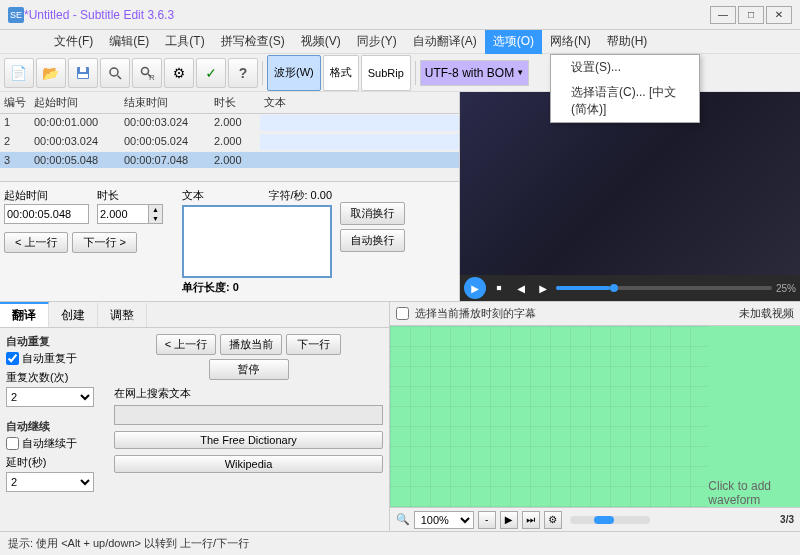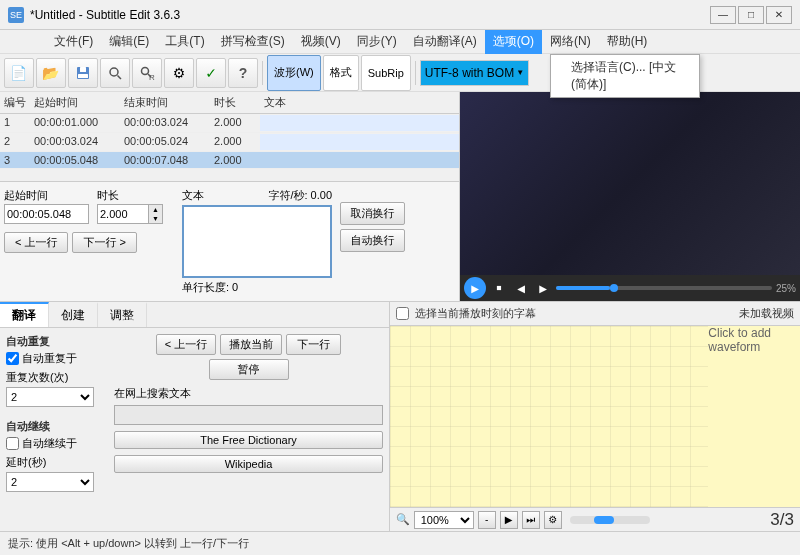--- a/index.html
+++ b/index.html
@@ -1,41 +1,41 @@
 <!DOCTYPE html>
 <html><head>
   <meta charset="utf-8">
   <style>
     * { box-sizing: border-box; margin: 0; padding: 0; }
     body { font-family: 'Microsoft YaHei', Arial, sans-serif; font-size: 12px; background: #f0f0f0; width: 800px; height: 555px; overflow: hidden; }
     
     
     .title-bar { background: #f0f0f0; height: 30px; display: flex; align-items: center; justify-content: space-between; padding: 0 8px; border-bottom: 1px solid #ccc; }
-    .title-bar-left { display: flex; align-items: center; gap: 6px; }
+    .title-bar-left { display: flex; align-items: center; gap: 0; }
     .title-icon { width: 16px; height: 16px; background: #4a90d9; border-radius: 2px; display: flex; align-items: center; justify-content: center; color: white; font-size: 9px; }
-    .title-text { font-size: 12px; color: #000000; }
+    .title-text { font-size: 12px; color: #8b5cf6; }
     .title-controls { display: flex; gap: 2px; }
     .title-btn { width: 26px; height: 18px; border: 1px solid #aaa; background: #f0f0f0; cursor: pointer; display: flex; align-items: center; justify-content: center; font-size: 10px; color: #333; }
     
     
     .menu-bar { background: #f0f0f0; height: 24px; display: flex; align-items: center; border-bottom: 1px solid #ddd; padding-left: 46px; }
     .menu-item { padding: 2px 8px; cursor: pointer; font-size: 12px; color: #333; height: 24px; display: flex; align-items: center; }
     .menu-item:hover, .menu-item.active { background: #3399ff; color: white; }
     
     
     .dropdown { position: absolute; background: white; border: 1px solid #aaa; box-shadow: 2px 2px 5px rgba(0,0,0,0.2); z-index: 100; min-width: 150px; }
     .dropdown-item { padding: 4px 20px; cursor: pointer; font-size: 12px; color: #333; }
     
     
     .toolbar { background: #f0f0f0; height: 38px; display: flex; align-items: center; padding: 2px 4px; border-bottom: 1px solid #ddd; gap: 2px; }
     .tb-btn { width: 30px; height: 30px; border: 1px solid #ccc; background: linear-gradient(to bottom, #fefefe, #e8e8e8); cursor: pointer; display: flex; align-items: center; justify-content: center; font-size: 14px; border-radius: 2px; }
     .tb-separator { width: 1px; height: 24px; background: #ccc; margin: 0 2px; }
     .tb-btn-text { height: 14px; border: 1px solid #ccc; background: white; cursor: pointer; display: flex; align-items: center; justify-content: center; font-size: 11px; padding: 17px 6px; border-radius: 2px; }
     .tb-btn-text.active { background: #c8e0ff; border-color: #6699cc; }
-    .tb-dropdown { height: 26px; border: 1px solid #ccc; background: #0ea5e9; display: flex; align-items: center; padding: 0 4px; gap: 2px; min-width: 100px; }
+    .tb-dropdown { height: 26px; border: 1px solid #ccc; background: #c4b5fd; display: flex; align-items: center; padding: 0 4px; gap: 2px; min-width: 100px; }
     
     
     .main { display: flex; flex-direction: column; height: calc(555px - 30px - 24px - 38px); }
     
     
     .top-section { display: flex; height: 210px; border-bottom: 1px solid #ccc; }
     .table-header { display: grid; grid-template-columns: 30px 90px 90px 50px 1fr; background: #f0f0f0; border-bottom: 1px solid #ccc; padding: 2px 0; }
     .th { font-size: 11px; color: #333; padding: 1px 4px; text-align: left; }
     .table-body { flex: 1; overflow-y: auto; }
     .table-row { display: grid; grid-template-columns: 30px 90px 90px 50px 1fr; padding: 1px 0; border-bottom: 1px solid #eee; cursor: pointer; }
@@ -82,26 +82,26 @@
     .rc-btn-full { padding: 2px 8px; border: 1px solid #aaa; background: linear-gradient(to bottom, #fefefe, #e0e0e0); cursor: pointer; font-size: 11px; border-radius: 2px; width: 100%; margin-bottom: 2px; }
     
     .status-bar { height: 24px; background: #f0f0f0; border-top: 1px solid #ccc; display: flex; align-items: center; padding: 0 8px; gap: 8px; }
     .status-text { font-size: 11px; color: #333; flex: 1; }
     
     
     .right-panel { flex: 1; display: flex; flex-direction: column; }
     .wave-header { height: 24px; background: #f0f0f0; border-bottom: 1px solid #ccc; display: flex; align-items: center; padding: 0 6px; gap: 6px; }
     .wave-label { font-size: 11px; color: #333; }
     .wave-status { font-size: 11px; color: #333; margin-left: auto; }
-    .waveform-area { flex: 1; background: #fef9c3; display: flex; align-items: flex-start; justify-content: center; position: relative; }
+    .waveform-area { flex: 1; background: #86efac; display: flex; align-items: flex-end; justify-content: center; position: relative; }
     .waveform-text { color: #666; font-size: 12px; }
     .wave-controls { height: 24px; background: #f0f0f0; border-top: 1px solid #ccc; display: flex; align-items: center; padding: 0 6px; gap: 4px; }
     .zoom-select { height: 18px; border: 1px solid #aaa; font-size: 11px; background: white; padding: 0 2px; width: 60px; }
     .wave-btn { width: 18px; height: 18px; border: 1px solid #aaa; background: linear-gradient(to bottom, #fefefe, #e0e0e0); cursor: pointer; font-size: 10px; display: flex; align-items: center; justify-content: center; }
-    .wave-counter { font-size: 17px; color: #333; margin-left: auto; }
+    .wave-counter { font-size: 10px; color: #333; margin-left: auto; font-weight: bold; }
     
     
     .dropdown-overlay { position: absolute; top: 54px; left: 550px; z-index: 200; }
     
     .play-btn-circle { width: 22px; height: 22px; border-radius: 50%; background: #3399ff; border: none; cursor: pointer; display: flex; align-items: center; justify-content: center; color: white; font-size: 10px; }
     
     svg.waveform-grid-svg { width: 100%; height: 100%; opacity: 0.3; }
   </style>
 </head>
 <body>
@@ -126,20 +126,21 @@
   <div class="menu-item">视频(V)</div>
   <div class="menu-item">同步(Y)</div>
   <div class="menu-item">自动翻译(A)</div>
   <div class="menu-item active">选项(O)</div>
   <div class="menu-item">网络(N)</div>
   <div class="menu-item">帮助(H)</div>
 </div>
 
 <div class="dropdown-overlay">
   <div class="dropdown">
+    <div class="dropdown-item">设置(S)...</div>
     <div class="dropdown-item">选择语言(C)... [中文(简体)]</div>
   </div>
 </div>
 
 <div class="toolbar">
   <button class="tb-btn" title="新建">📄</button>
   <button class="tb-btn" title="打开">📂</button>
   <button class="tb-btn" title="保存">
     <svg width="16" height="16" viewBox="0 0 16 16">
         <rect x="2" y="2" width="12" height="12" fill="#5588cc" rx="1"></rect>
@@ -236,21 +237,21 @@
             <button class="nav-btn">下一行 &gt;</button>
           </div>
         </div>
 
         <div style="display:flex; flex-direction:column; flex:1; max-width:150px;">
           <div style="display:flex; justify-content:space-between; margin-bottom:2px;">
             <span style="font-size:11px;">文本</span>
             <span style="font-size:11px;">字符/秒: 0.00</span>
           </div>
           <textarea class="text-area-small" style="height: 65px; width: 150px; border: 2px solid rgb(102, 153, 204);"></textarea>
-          <span style="font-size:11px; margin-top:2px;">单行长度: 0</span>
+          <span style="font-size:11px; margin-top:2px;font-weight:bold;">单行长度: 0</span>
         </div>
 
         <div style="display:flex; flex-direction:column; gap:4px; justify-content:flex-start; padding-top:14px;">
           <button class="action-btn">取消换行</button>
           <button class="action-btn">自动换行</button>
         </div>
       </div>
     </div>
 
     <div class="video-area" style="width:340px;">

